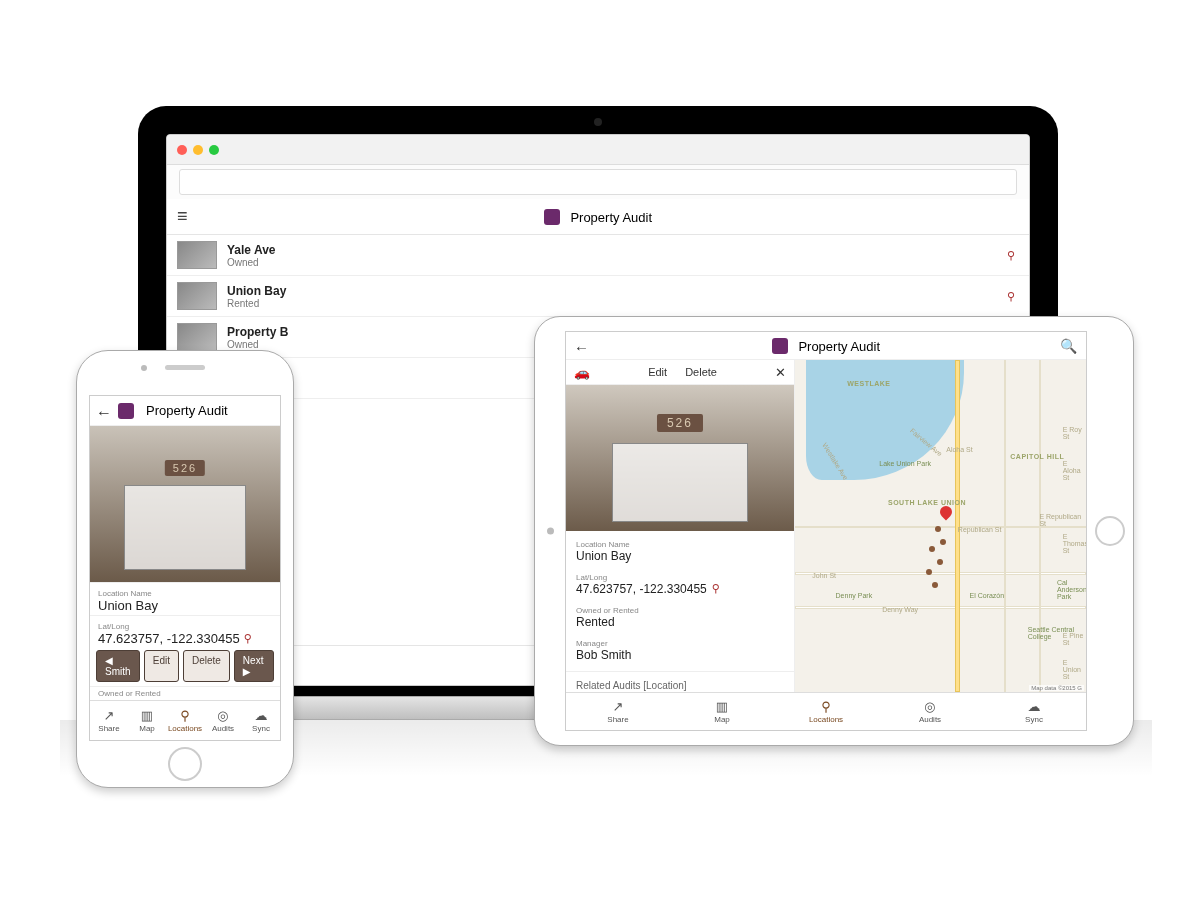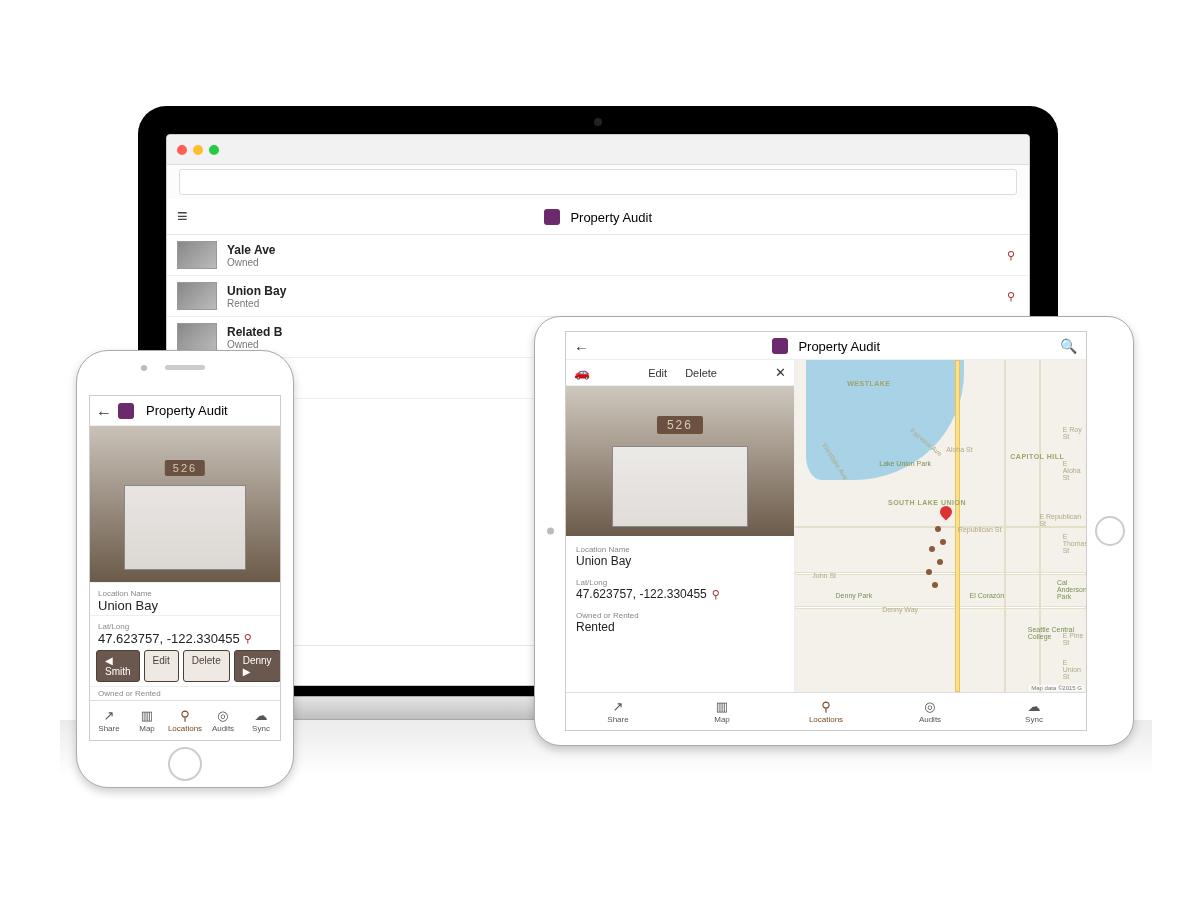--- a/index.html
+++ b/index.html
@@ -144,21 +144,21 @@
               <div class="lap-thumb"></div>
               <div class="lap-row-txt">
                 <div class="lap-row-title">Union Bay</div>
                 <div class="lap-row-sub">Rented</div>
               </div>
               <span class="lap-pin">⚲</span>
             </div>
             <div class="lap-row">
               <div class="lap-thumb"></div>
               <div class="lap-row-txt">
-                <div class="lap-row-title">Related B</div>
+                <div class="lap-row-title">Property B</div>
                 <div class="lap-row-sub">Owned</div>
               </div>
               <span class="lap-pin">⚲</span>
             </div>
             <div class="lap-row">
               <div class="lap-thumb"></div>
               <div class="lap-row-txt">
                 <div class="lap-row-title">Amli 2</div>
                 <div class="lap-row-sub">Owned</div>
               </div>
@@ -204,21 +204,21 @@
       <div class="ph-label">Lat/Long</div>
       <div class="ph-latlong-row">
         <span class="ph-val">47.623757, -122.330455</span>
         <span class="ph-pin">⚲</span>
       </div>
     </div>
     <div class="ph-btnbar">
       <span class="ph-btn">◀ Smith</span>
       <span class="ph-btn lt">Edit</span>
       <span class="ph-btn lt">Delete</span>
-      <span class="ph-btn">Denny ▶</span>
+      <span class="ph-btn">Next ▶</span>
     </div>
     <div class="ph-fieldblk" style="border-top:1px solid #eee; padding-top:2px;">
       <div class="ph-label">Owned or Rented</div>
     </div>
     <div class="ph-tabs" id="ph-tabs">
         <div class="ph-tab">
           <span class="ic">↗</span>
           <span>Share</span>
         </div>
         <div class="ph-tab">
@@ -276,20 +276,25 @@
             <div class="tb-lbl">Lat/Long</div>
             <div class="tb-ll">
               <span class="tb-v">47.623757, -122.330455</span>
               <span class="tb-pin">⚲</span>
             </div>
           </div>
           <div class="tb-field">
             <div class="tb-lbl">Owned or Rented</div>
             <div class="tb-v">Rented</div>
           </div>
+          <div class="tb-field">
+            <div class="tb-lbl">Manager</div>
+            <div class="tb-v">Bob Smith</div>
+          </div>
+          <div class="tb-rel">Related Audits [Location]</div>
         </div>
       </div>
       <div class="tb-right">
         <div class="map-bg"></div>
         <div class="map-water"></div>
 
         <div class="map-road" style="left:0; right:0; top:64%; height:3px;"></div>
         <div class="map-road" style="left:0; right:0; top:74%; height:3px;"></div>
         <div class="map-road" style="left:0; right:0; top:50%; height:2px;"></div>
         <div class="map-road" style="left:55%; top:0; bottom:0; width:5px; background:#ffe08a; border-color:#e7c45a;"></div>

